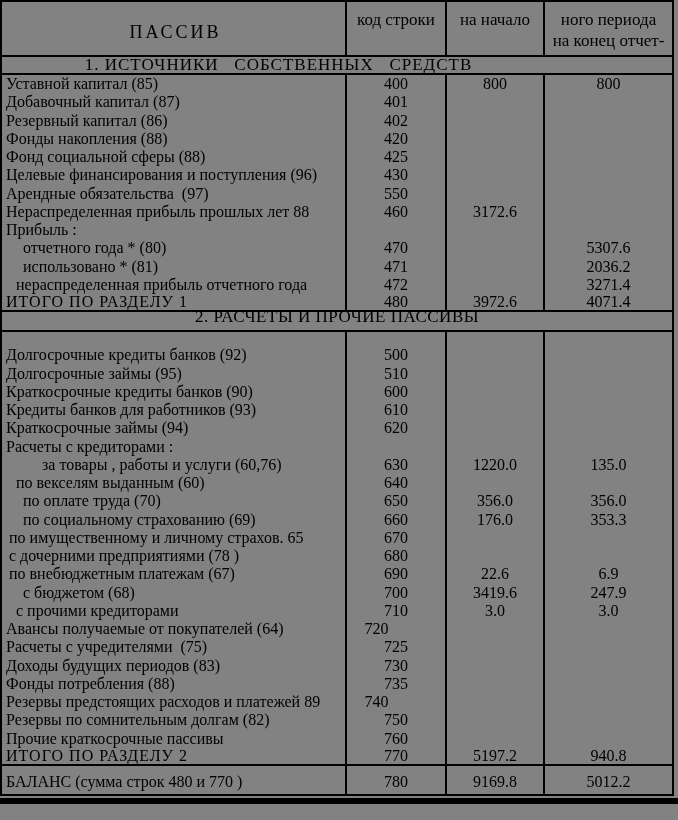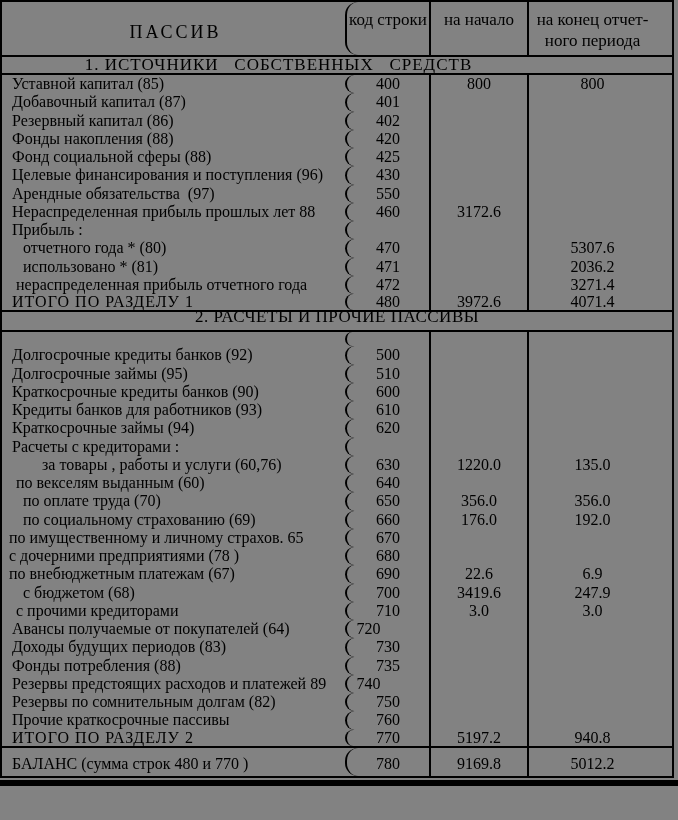--- a/index.html
+++ b/index.html
@@ -21,24 +21,24 @@
   .row{display:flex;height:18.25px;box-sizing:border-box;}
   .row.total{border-bottom:2px solid #000;}
   .row.balance{height:30px;border-bottom:2px solid #000;}
   .row.spacer{height:14px;}
   .cell{
     display:flex;align-items:center;
     box-sizing:border-box;overflow:hidden;white-space:pre;
     font-size:16px;line-height:18px;
   }
   .c1{width:343px;justify-content:flex-start;padding-left:4px;}
-  .c2{width:84px;border-left:2px solid #000;justify-content:center;border-radius:13px;}
+  .c2{width:100px;border-left:2px solid #000;justify-content:center;}
   .c3{width:98px;border-left:2px solid #000;justify-content:center;gap:48px;}
   .c4{width:129px;border-left:2px solid #000;justify-content:center;}
-  .ind0{padding-left:10px;}
+  .ind0{padding-left:4px;}
   .ind1{padding-left:7px;}
   .ind2{padding-left:14px;}
   .ind3{padding-left:21px;}
   .ind4{padding-left:40px;}
   .c2.shift{padding-right:39px;}
   .total .c1{letter-spacing:1px;}
   .balance .cell{align-items:flex-end;padding-bottom:3px;}
   
   .hcell{align-items:flex-start;flex-direction:column;justify-content:flex-start;
          padding-top:7px;font-size:17px;line-height:21px;text-align:center;}
@@ -69,22 +69,22 @@
       <span class="passive-title">ПАССИВ</span>
     </div>
     <div class="cell c2 hcell">
       <span>код строки</span>
     </div>
     <div class="cell c3 hcell">
       <span>на начало</span>
       <span>года</span>
     </div>
     <div class="cell c4 hcell">
+      <span>ного периода</span>
       <span>на конец отчет-</span>
-      <span>ного периода</span>
     </div>
   </div>
 
   <div class="sec-title">1. ИСТОЧНИКИ   СОБСТВЕННЫХ   СРЕДСТВ</div>
   <div id="sec1-rows">
       <div class="row">
         <div class="cell c1 ind0">Уставной капитал (85)</div>
         <div class="cell c2">400</div>
         <div class="cell c3">800</div>
         <div class="cell c4">800</div>
@@ -224,21 +224,21 @@
       <div class="row">
         <div class="cell c1 ind3">по оплате труда (70)</div>
         <div class="cell c2">650</div>
         <div class="cell c3">356.0</div>
         <div class="cell c4">356.0</div>
       </div>
       <div class="row">
         <div class="cell c1 ind3">по социальному страхованию (69)</div>
         <div class="cell c2">660</div>
         <div class="cell c3">176.0</div>
-        <div class="cell c4">192.0</div>
+        <div class="cell c4">353.3</div>
       </div>
       <div class="row">
         <div class="cell c1 ind1">по имущественному и личному страхов. 65</div>
         <div class="cell c2">670</div>
         <div class="cell c3"></div>
         <div class="cell c4"></div>
       </div>
       <div class="row">
         <div class="cell c1 ind1">с дочерними предприятиями (78 )</div>
         <div class="cell c2">680</div>
@@ -259,20 +259,26 @@
       </div>
       <div class="row">
         <div class="cell c1 ind2">с прочими кредиторами</div>
         <div class="cell c2">710</div>
         <div class="cell c3">3.0</div>
         <div class="cell c4">3.0</div>
       </div>
       <div class="row">
         <div class="cell c1 ind0">Авансы получаемые от покупателей (64)</div>
         <div class="cell c2 shift">720</div>
+        <div class="cell c3"></div>
+        <div class="cell c4"></div>
+      </div>
+      <div class="row">
+        <div class="cell c1 ind0">Расчеты с учредителями  (75)</div>
+        <div class="cell c2">725</div>
         <div class="cell c3"></div>
         <div class="cell c4"></div>
       </div>
       <div class="row">
         <div class="cell c1 ind0">Доходы будущих периодов (83)</div>
         <div class="cell c2">730</div>
         <div class="cell c3"></div>
         <div class="cell c4"></div>
       </div>
       <div class="row">

